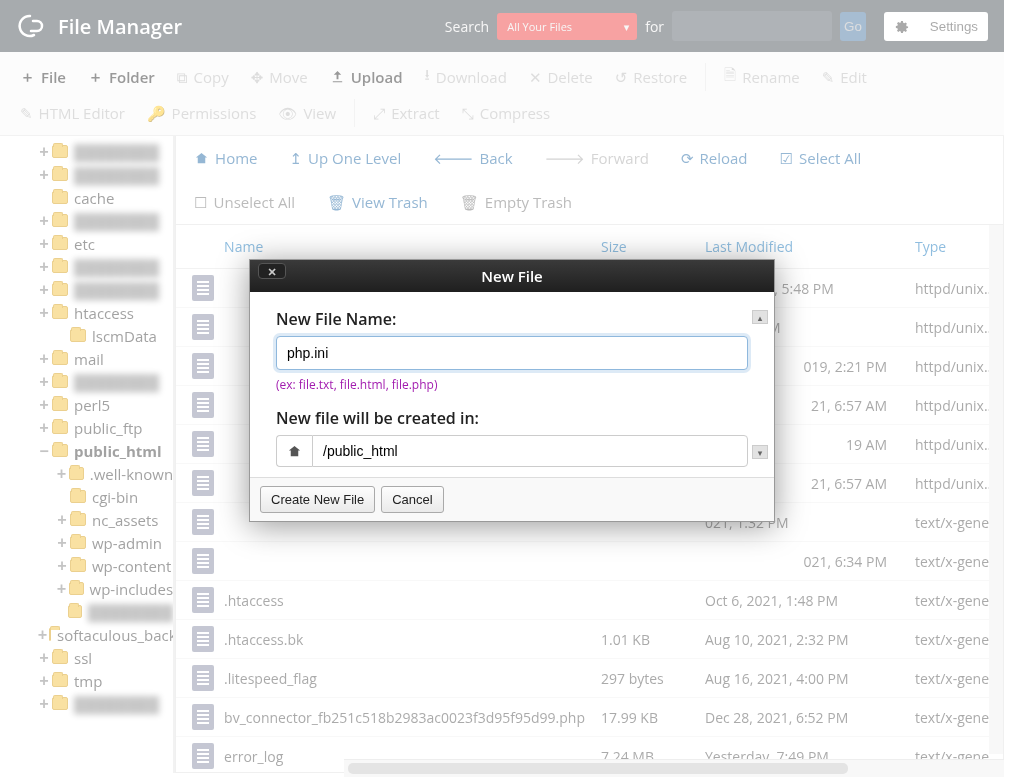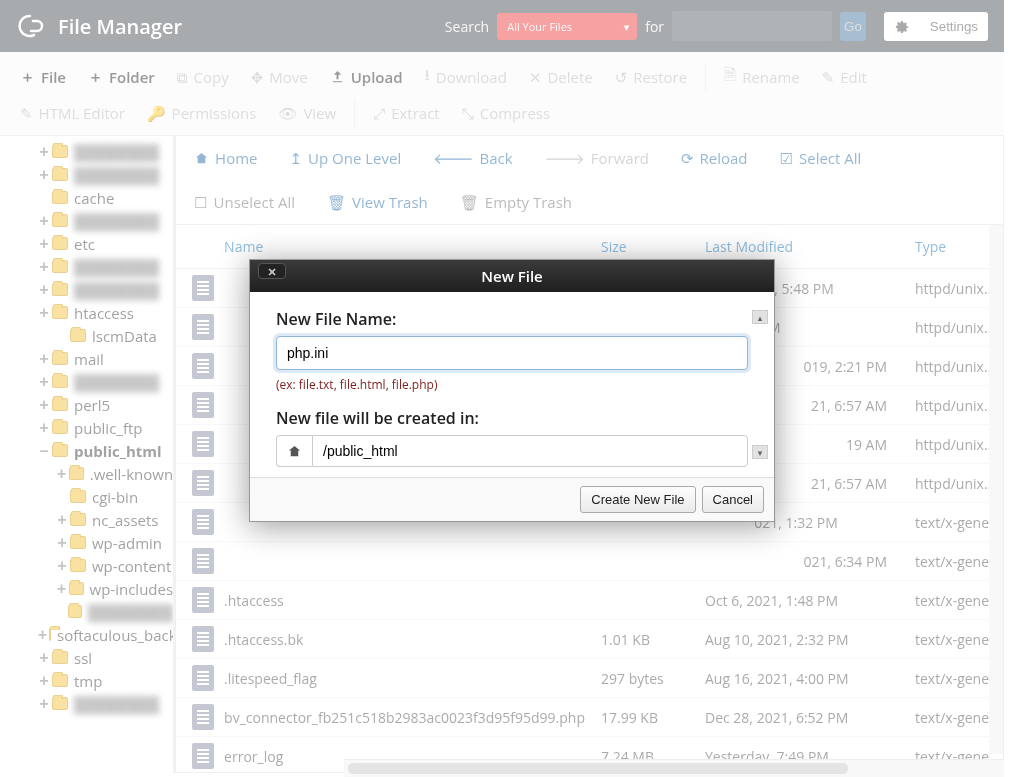--- a/index.html
+++ b/index.html
@@ -52,28 +52,28 @@
   .file-ico:before{content:'';position:absolute;width:12px;height:2px;background:#fff;top:6px;left:5px;box-shadow:0 4px 0 #fff,0 8px 0 #fff,0 12px 0 #fff}
   .hscroll{position:absolute;bottom:0;left:344px;right:0;height:18px;background:#f1f1f1;border-top:1px solid #ddd}
   .hscroll .thumb{position:absolute;left:4px;top:3px;height:11px;width:500px;background:#c8c8c8;border-radius:5px}
   .overlay{position:absolute;inset:0;background:rgba(255,255,255,.5)}
   .dialog{position:absolute;left:249px;top:259px;width:526px;background:#fff;border:1px solid #999;box-shadow:0 4px 30px rgba(0,0,0,.4)}
   .dlg-title{background:linear-gradient(#3a3a3a,#1f1f1f);color:#fff;text-align:center;padding:6px;font-weight:600;position:relative;font-size:15px}
   .dlg-close{position:absolute;left:8px;top:3px;width:28px;height:16px;background:#222;border:1px solid #555;border-radius:4px;display:flex;align-items:center;justify-content:center;color:#ccc;font-size:11px;cursor:pointer}
   .dlg-body{padding:16px 26px 10px;position:relative}
   .dlg-label{font-weight:600;font-size:16px;color:#222;margin-bottom:6px}
   .dlg-input{width:100%;padding:8px 10px;border:1px solid #8fb8dd;border-radius:4px;font-size:14px;outline:none;box-shadow:0 0 0 3px rgba(120,170,220,.25)}
-  .dlg-hint{font-size:12px;color:#7f1d1d;margin:6px 0 14px}
+  .dlg-hint{font-size:12px;color:#a21caf;margin:6px 0 14px}
   .path-group{display:flex}
   .home-btn{border:1px solid #ccc;border-right:none;border-radius:4px 0 0 4px;padding:6px 10px;display:flex;align-items:center;background:#fff;cursor:pointer}
   .path-input{flex:1;border:1px solid #ccc;border-radius:0 4px 4px 0;padding:7px 10px;font-size:14px}
   .dlg-scroll{position:absolute;right:6px;top:18px;bottom:18px;width:16px}
   .dlg-scroll .up,.dlg-scroll .down{height:14px;background:#e2e2e2;border:1px solid #ccc;display:flex;align-items:center;justify-content:center;font-size:9px;color:#666}
   .dlg-scroll .down{position:absolute;bottom:0;width:100%}
-  .dlg-foot{border-top:1px solid #ddd;padding:8px 10px;display:flex;justify-content:flex-end;gap:6px;background:#f9f9f9}
+  .dlg-foot{border-top:1px solid #ddd;padding:8px 10px;display:flex;justify-content:flex-start;gap:6px;background:#f9f9f9}
   .btn{border:1px solid #aaa;background:linear-gradient(#fdfdfd,#eaeaea);padding:5px 10px;border-radius:3px;font-size:13px;cursor:pointer;color:#222}
   .ico{width:15px;height:15px;display:inline-block}
   .vtrackbar{position:absolute;top:0;right:0;bottom:18px;width:14px;background:#f0f0f0}
   
 </style>
 </head>
 <body>
 <div class="page">
 
 <div class="header">
@@ -403,21 +403,21 @@
   <div class="td col-size"></div>
   <div class="td col-mod" style="text-align:right;padding-right:20px">21, 6:57 AM</div>
   <div class="td col-type">httpd/unix-d</div>
             </div>
             <div class="trow">
               <div class="td col-icon">
                 <div class="file-ico"></div>
               </div>
   <div class="td col-name"></div>
   <div class="td col-size"></div>
-  <div class="td col-mod" style="text-align:center;padding-right:20px">021, 1:32 PM</div>
+  <div class="td col-mod" style="text-align:left;padding-right:20px">021, 1:32 PM</div>
   <div class="td col-type">text/x-gene</div>
             </div>
             <div class="trow">
               <div class="td col-icon">
                 <div class="file-ico"></div>
               </div>
   <div class="td col-name"></div>
   <div class="td col-size"></div>
   <div class="td col-mod" style="text-align:right;padding-right:20px">021, 6:34 PM</div>
   <div class="td col-type">text/x-gene</div>

